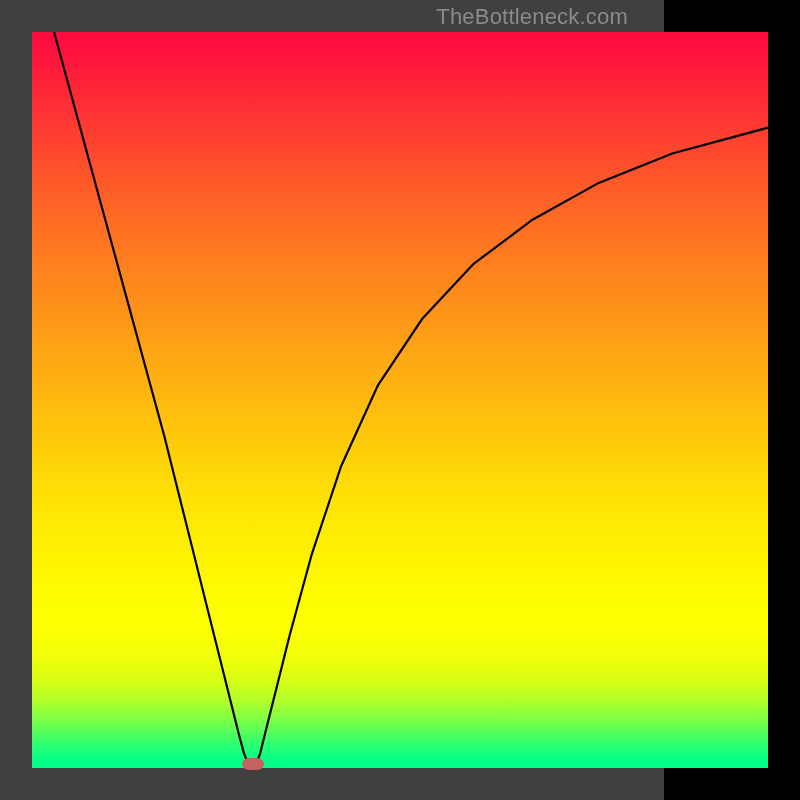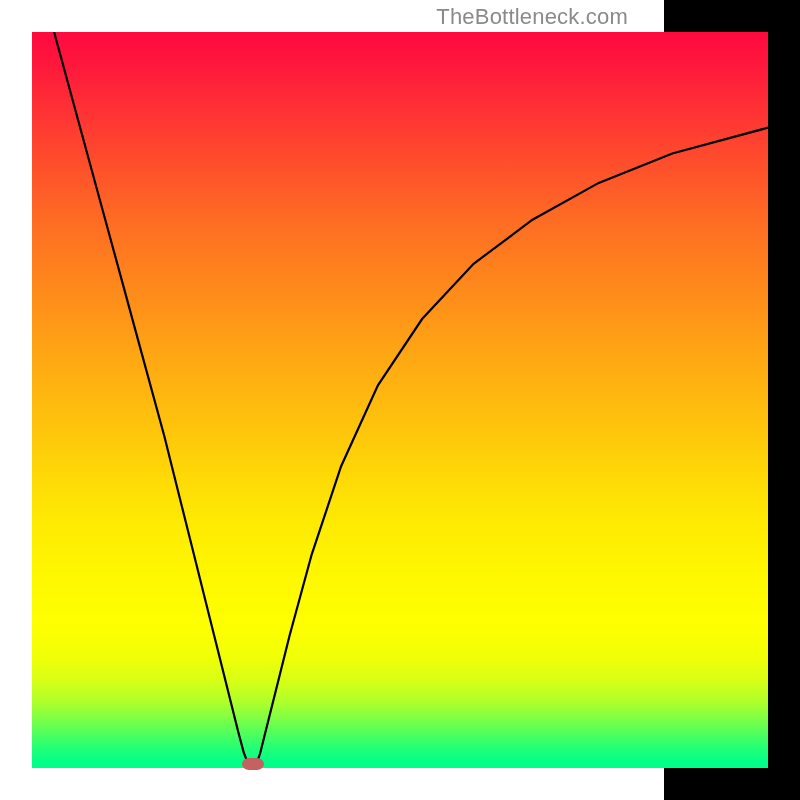--- a/index.html
+++ b/index.html
@@ -7,21 +7,21 @@
     padding: 0;
     width: 800px;
     height: 800px;
     background: #000;
     overflow: hidden;
     font-family: Arial, Helvetica, sans-serif;
   }
   .outer {
     width: 664px;
     height: 800px;
-    background: #ffffff;
+    background: #404040;
     position: relative;
     text-align: right;
   }
   .plot {
     position: absolute;
     left: 32px;
     top: 32px;
     width: 736px;
     height: 736px;
     background: linear-gradient(to bottom,

